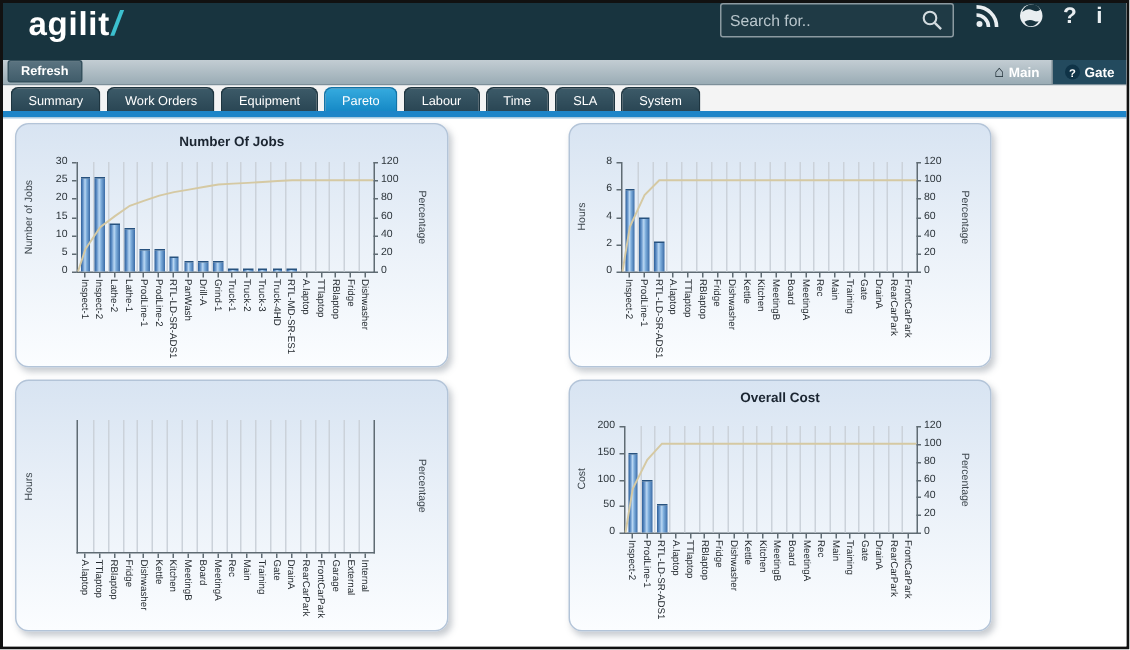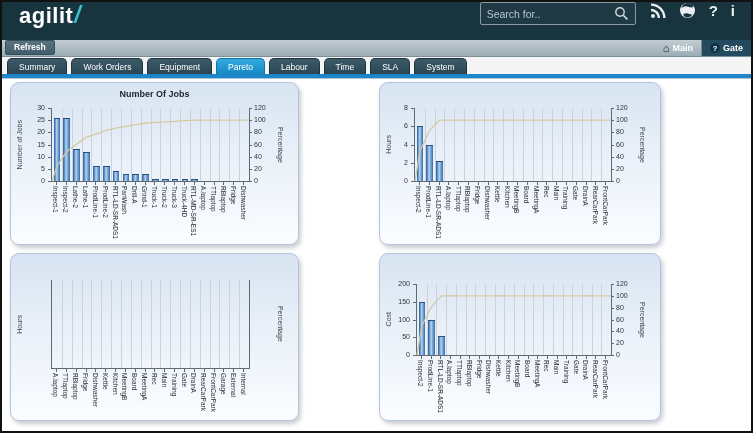--- a/index.html
+++ b/index.html
@@ -385,20 +385,21 @@
         <div class="xtick" style="left: 232.1px; top: 115px;"></div>
         <div class="xlabel" style="left: 227.6px; top: 119px;">Internal</div>
         <div class="axis-title left" style="left: 2px; top: 26px; width: 13px; height: 88px;">
           <span>Hours</span>
         </div>
         <div class="axis-title right" style="left: 263px; top: 26px; width: 13px; height: 88px;">
           <span>Percentage</span>
         </div>
       </div>
       <div class="panel" style="left: 377px; top: 174px; width: 282px; height: 168px;">
+        <div class="chart-title">Overall Cost</div>
         <div class="plot" style="left: 36px; top: 30px; width: 194px; height: 71px;">
           <div class="gridline" style="left: 9.7px; height: 71px;"></div>
           <div class="gridline" style="left: 19.4px; height: 71px;"></div>
           <div class="gridline" style="left: 29.1px; height: 71px;"></div>
           <div class="gridline" style="left: 38.8px; height: 71px;"></div>
           <div class="gridline" style="left: 48.5px; height: 71px;"></div>
           <div class="gridline" style="left: 58.2px; height: 71px;"></div>
           <div class="gridline" style="left: 67.9px; height: 71px;"></div>
           <div class="gridline" style="left: 77.6px; height: 71px;"></div>
           <div class="gridline" style="left: 87.3px; height: 71px;"></div>

